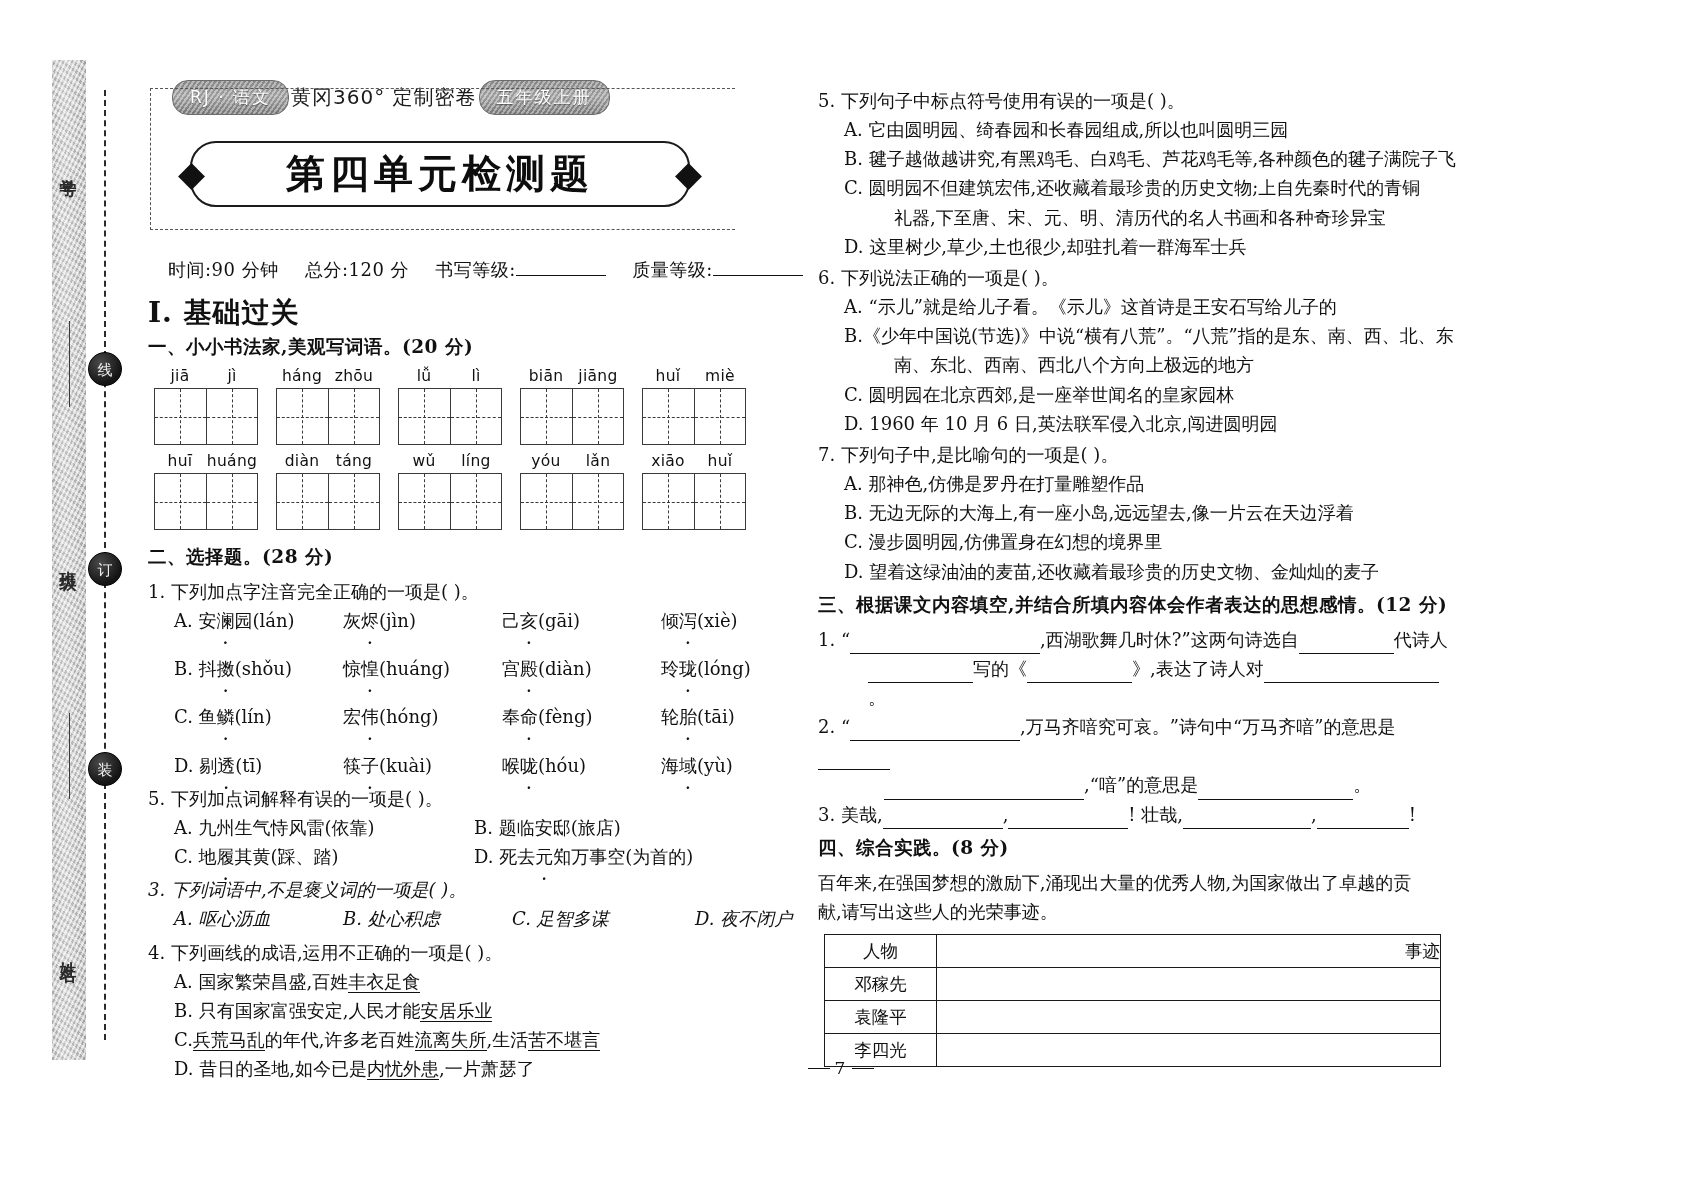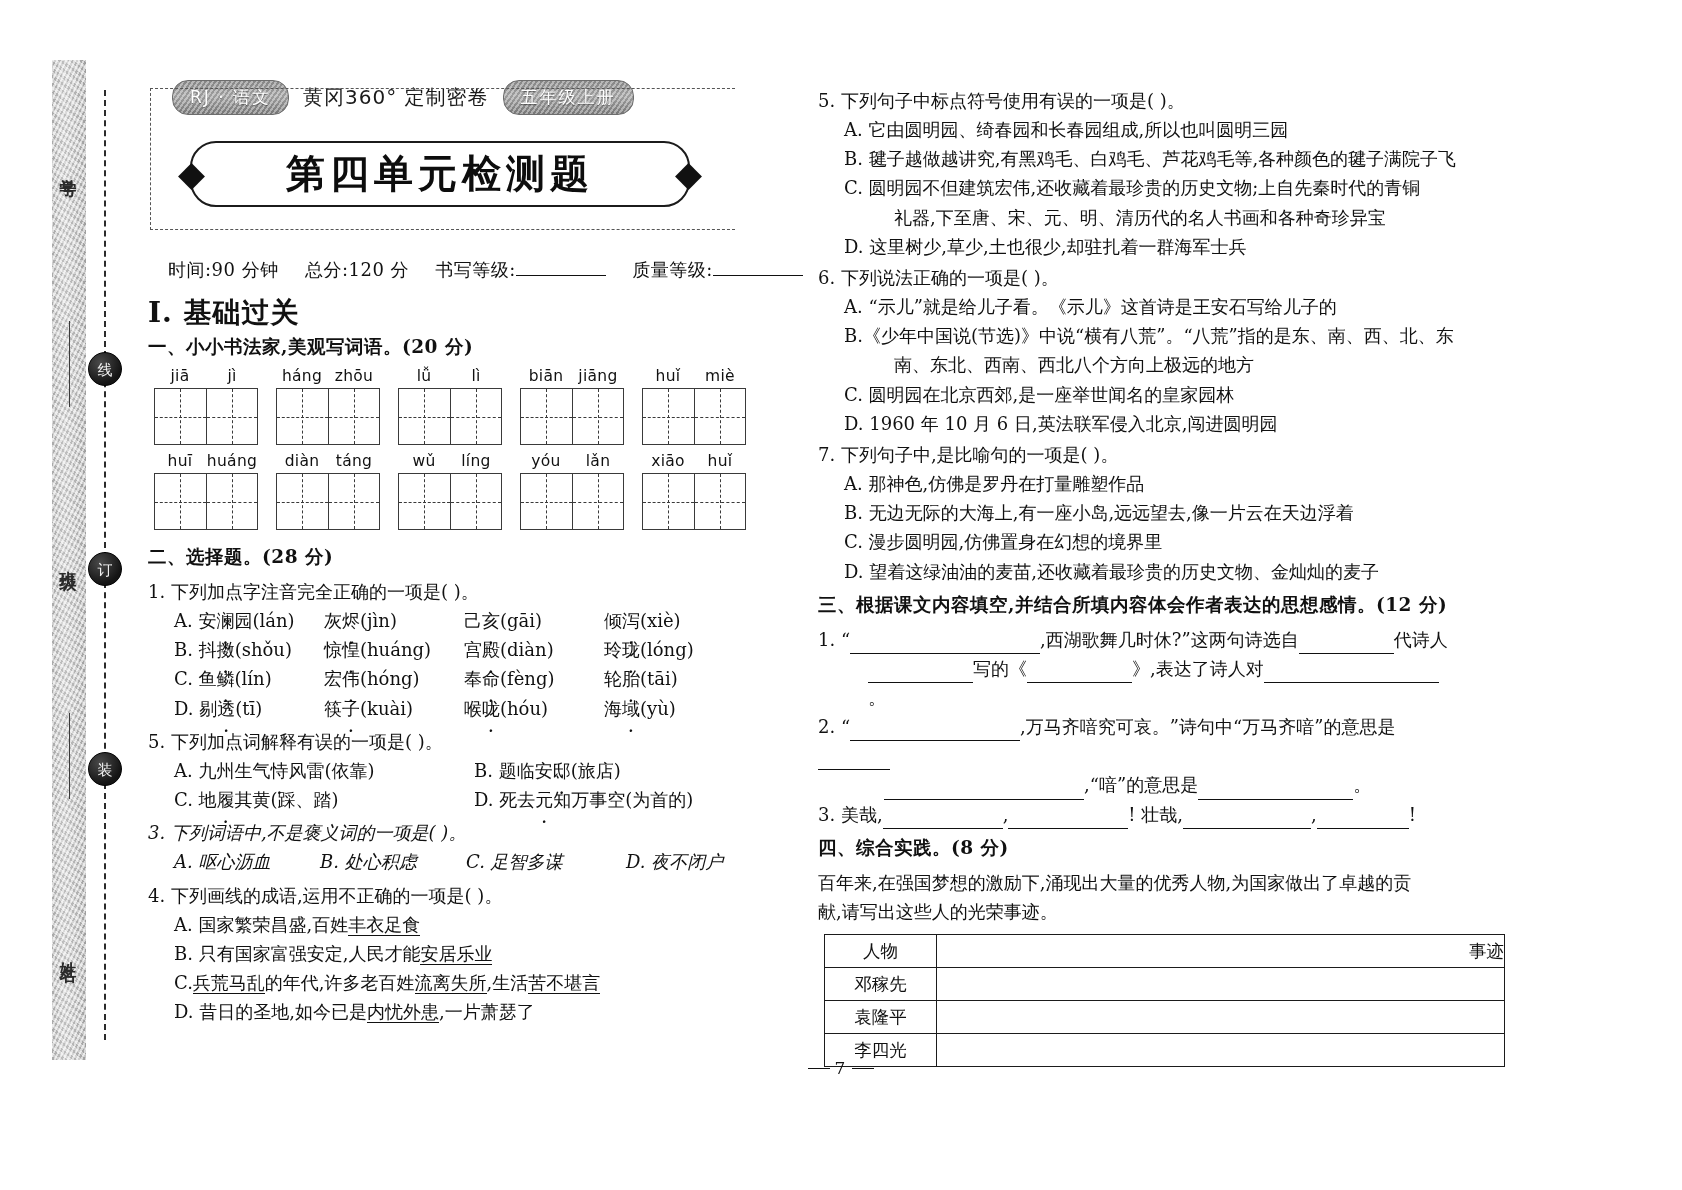--- a/index.html
+++ b/index.html
@@ -44,21 +44,21 @@
     color: #f2f2f2; font-family: "DejaVu Sans", sans-serif;
     font-size: 15px; line-height: 34px; text-align: center;
     border: 1px solid #000;
   }
   .seal.s1 { top: 352px; }
   .seal.s2 { top: 552px; }
   .seal.s3 { top: 752px; }
 
   
   .header-wrap { position: absolute; left: 150px; top: 80px; width: 600px; }
-  .badge-row { display: flex; align-items: center; gap: 14px; padding-left: 22px; }
+  .badge-row { display: flex; align-items: center; gap: 2px; padding-left: 22px; }
   .pill {
     background:
       repeating-linear-gradient(125deg, rgba(255,255,255,.35) 0 2px, rgba(0,0,0,.06) 2px 4px),
       linear-gradient(180deg,#8e8e8e,#a8a8a8 45%,#7e7e7e);
     color:#fff; border-radius: 16px; padding: 5px 17px;
     font-size: 17px; letter-spacing: 2px; white-space: nowrap;
     font-family: "DejaVu Sans", sans-serif;
     text-shadow: 0 1px 1px rgba(0,0,0,.45);
     border: 1px solid #6d6d6d;
   }
@@ -105,23 +105,23 @@
   .col-right { position:absolute; left: 818px; top: 86px; width: 632px; }
 
   .sec-head {
     font-size: 18.5px; font-weight: 700; letter-spacing: .5px;
     margin: 4px 0 8px 0; font-family:"DejaVu Serif", serif;
   }
   .q { font-size: 18px; line-height: 1.62; font-family:"DejaVu Serif", serif; }
   .q-stem { white-space: nowrap; }
   .opts { padding-left: 26px; }
   .opt { white-space: nowrap; }
-  .opt-grid4 { display:grid; grid-template-columns: 150px 140px 140px 150px; padding-left: 26px; }
+  .opt-grid4 { display:grid; grid-template-columns: 150px 140px 140px 150px; padding-left: 26px; gap: 19px; }
   .opt-grid2 { display:grid; grid-template-columns: 300px 300px; padding-left: 26px; }
-  .opt-grid4b { display:grid; grid-template-columns: 146px 146px 160px 140px; padding-left: 26px; }
+  .opt-grid4b { display:grid; grid-template-columns: 146px 146px 160px 140px; padding-left: 26px; gap: 23px; }
   .dotted { position: relative; }
   .dotted::after {
     content:"·"; position:absolute; left: 50%; transform: translateX(-50%);
     bottom: -12px; font-size: 20px; line-height: 0;
   }
   .uline { border-bottom: 1px solid #111; }
   .indent2 { padding-left: 50px; }
 
   
   .py-row { display:flex; gap: 18px; margin: 7px 0 4px 6px; }
@@ -145,21 +145,21 @@
   }
   .tz-box::after {
     content:""; position:absolute; top:50%; left:0; right:0;
     border-top: 1.4px dashed #3a3a3a;
   }
 
   
   .bl { display:inline-block; border-bottom:1px solid #111; vertical-align: bottom; height: 1.05em; }
 
   
-  .tbl { border-collapse: collapse; width: 681px; margin-top: 8px; margin-left: 6px; }
+  .tbl { border-collapse: collapse; width: 617px; margin-top: 8px; margin-left: 6px; }
   .tbl td, .tbl th {
     border: 1px solid #1b1b1b; height: 33px;
     font-size: 17.5px; font-weight: 400; font-family:"DejaVu Serif", serif;
   }
   .tbl .c1 { width: 112px; text-align:center; }
   .tbl .c2 { text-align:right;padding-left:33px; }
 
   .pagenum {
     position:absolute; left: 0; right: 0; bottom: 112px;
     text-align: center; font-size: 17px; font-family:"DejaVu Serif", serif;

